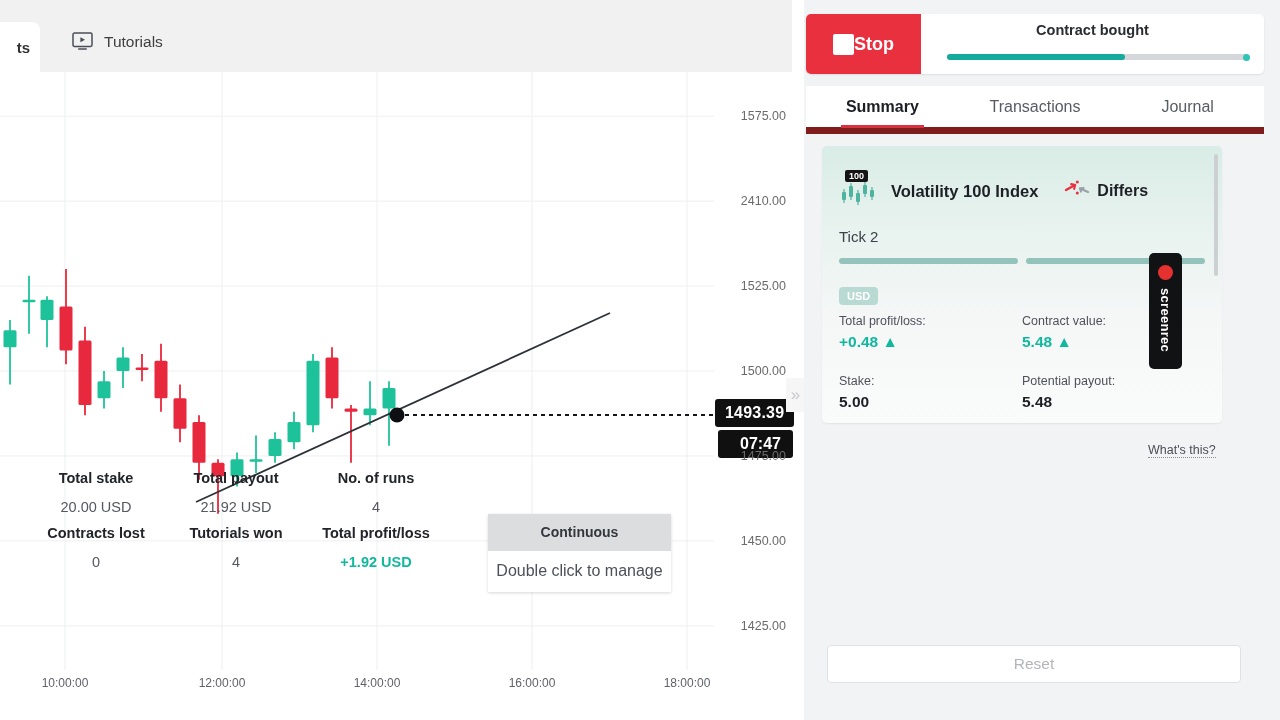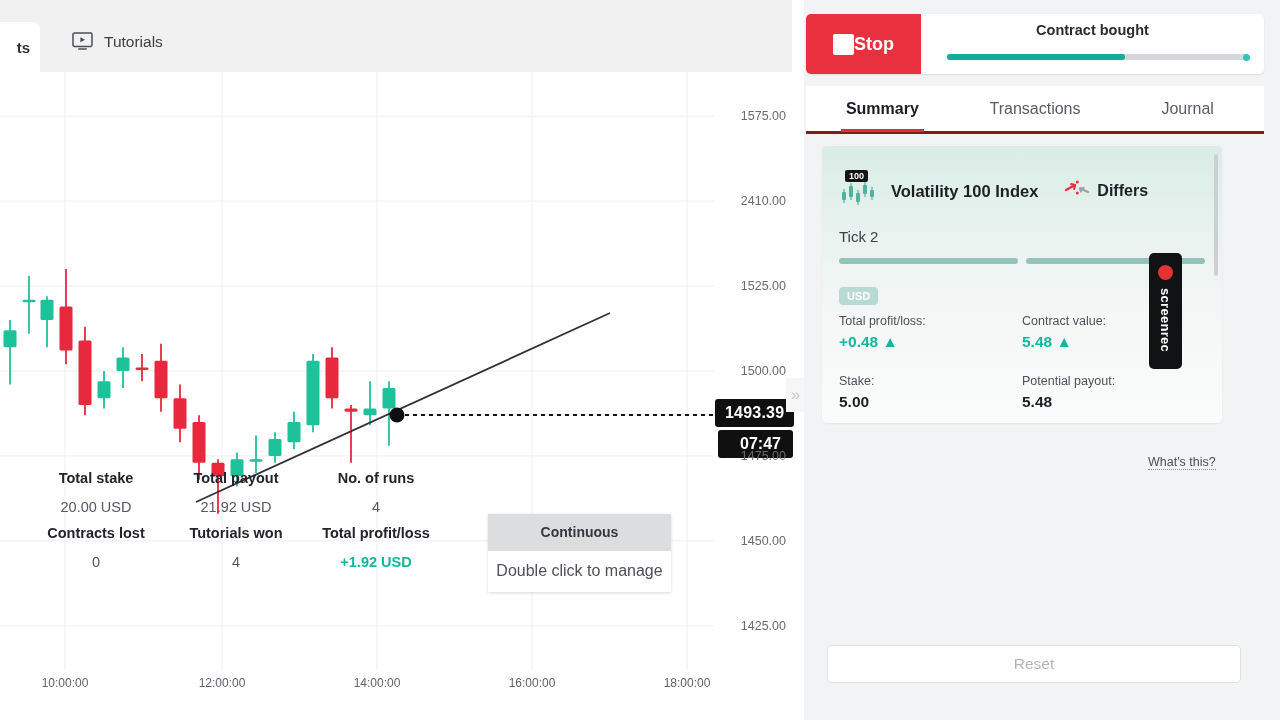--- a/index.html
+++ b/index.html
@@ -134,21 +134,21 @@
   }
   #progress-knob {
     position: absolute; right: -2px; top: 0px;
     width: 7px; height: 7px; border-radius: 50%; background: #2ec4b6;
   }
 
   #tabs {
     position: absolute; left: 2px; top: 86px; width: 458px; height: 48px;
     background: #ffffff;
     display: flex; align-items: center;
-    border-bottom: 3px solid #7f1d1d;
+    border-bottom: 7px solid #7f1d1d;
   }
   .ptab {
     flex: 1; text-align: center; font-size: 16px; color: #585b63;
     position: relative; height: 100%;
     display: flex; align-items: center; justify-content: center;
     cursor: pointer;
   }
   .ptab.sel { color: #1c1e24; font-weight: bold; }
   .ptab.sel::after {
     content: ""; position: absolute; bottom: -1px;
@@ -197,21 +197,20 @@
     position: absolute; right: 4px; top: 8px;
     width: 4px; height: 122px; background: #ccd0d2; border-radius: 2px;
   }
 
   
   #whats-this {
     position: absolute; left: 1148px; top: 443px;
     font-size: 12.5px; color: #4a4d55;
     border-bottom: 1px dotted #8b8e95;
     cursor: pointer;
-    margin-top: 12px;
   }
   #totals {
     position: absolute; left: 26px; top: 470px; width: 420px;
     display: grid; grid-template-columns: 1fr 1fr 1fr;
     row-gap: 10px; text-align: center;
   }
   .t-key { font-size: 14.5px; font-weight: bold; color: #22242a; margin-bottom: 13px; }
   .t-val { font-size: 14.5px; color: #55585f; }
   .t-val.green { color: #12b89e; font-weight: bold; }
 

